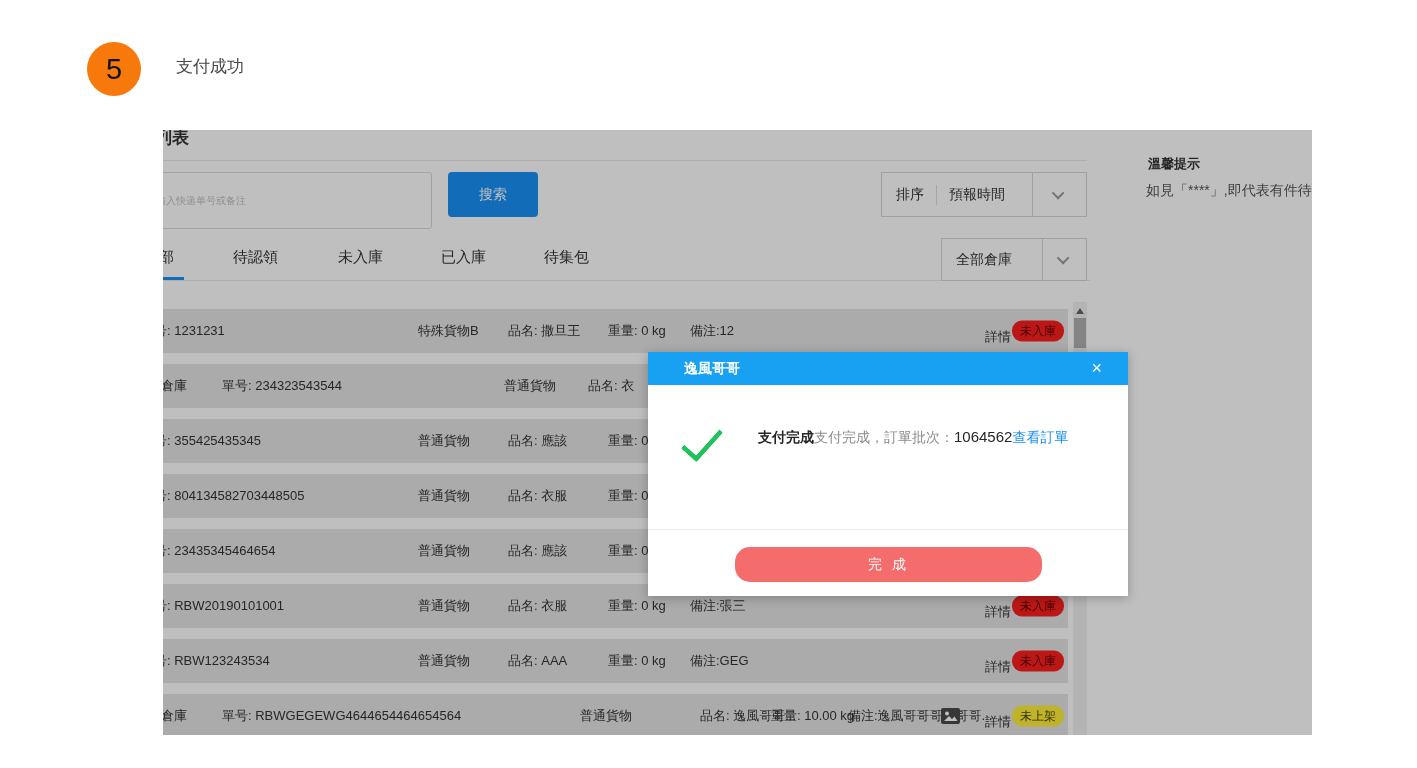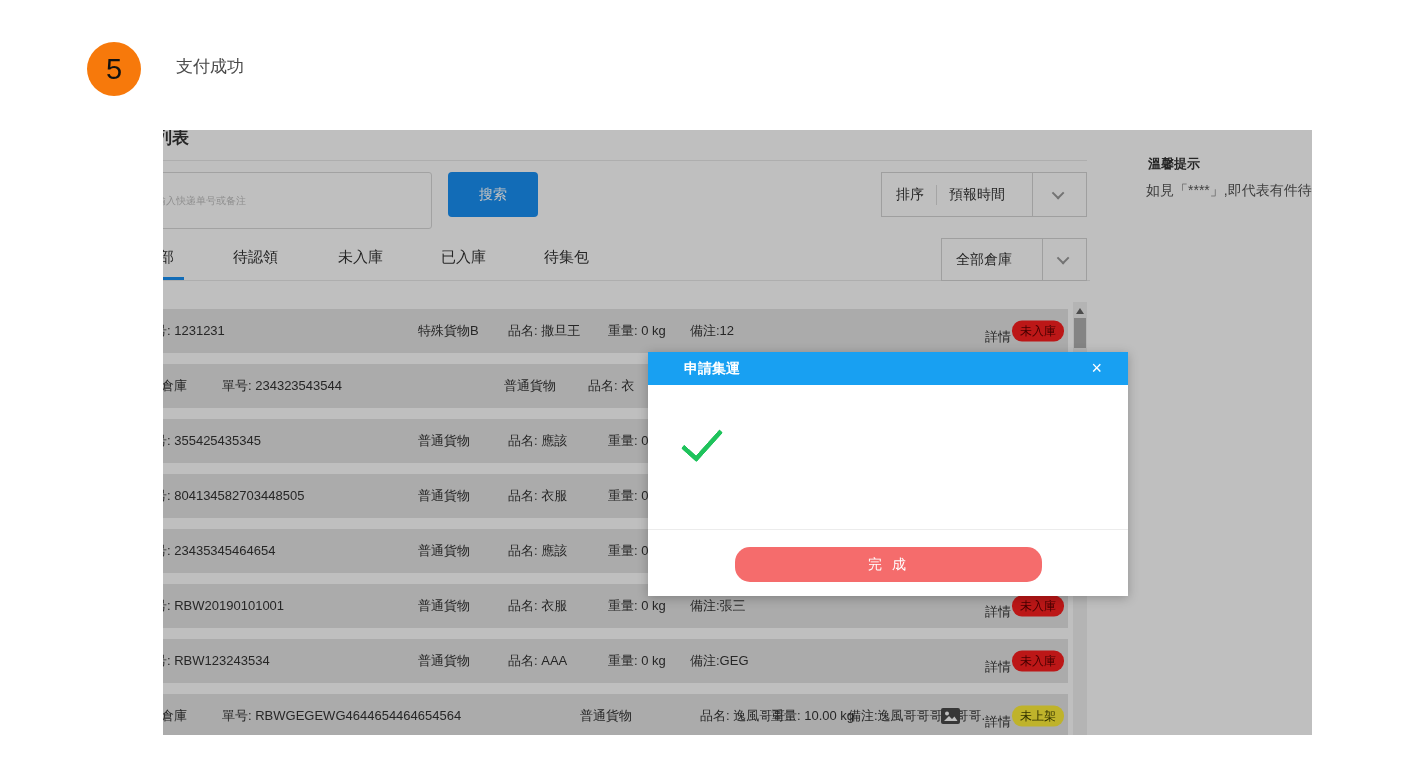--- a/index.html
+++ b/index.html
@@ -232,20 +232,23 @@
     </div>
 
     <div class="side-title">溫馨提示</div>
     <div class="side-tip">如見「****」,即代表有件待</div>
   </div>
 
   <div class="backdrop"></div>
 
   <div class="modal">
     <div class="modal-head">
-      <span class="modal-title">申請集運</span>
+      <span class="modal-title">逸風哥哥</span>
       <span class="modal-close">×</span>
     </div>
     <div class="check-icon"></div>
+    <div class="result-line">
+      <span class="res-bold">支付完成</span><span class="res-gray">支付完成，訂單批次：</span><span class="res-no">1064562</span><span class="res-link">查看訂單</span>
+    </div>
     <div class="modal-div"></div>
     <button class="done-btn">完 成</button>
   </div>
 </div>
 
 </body></html>

